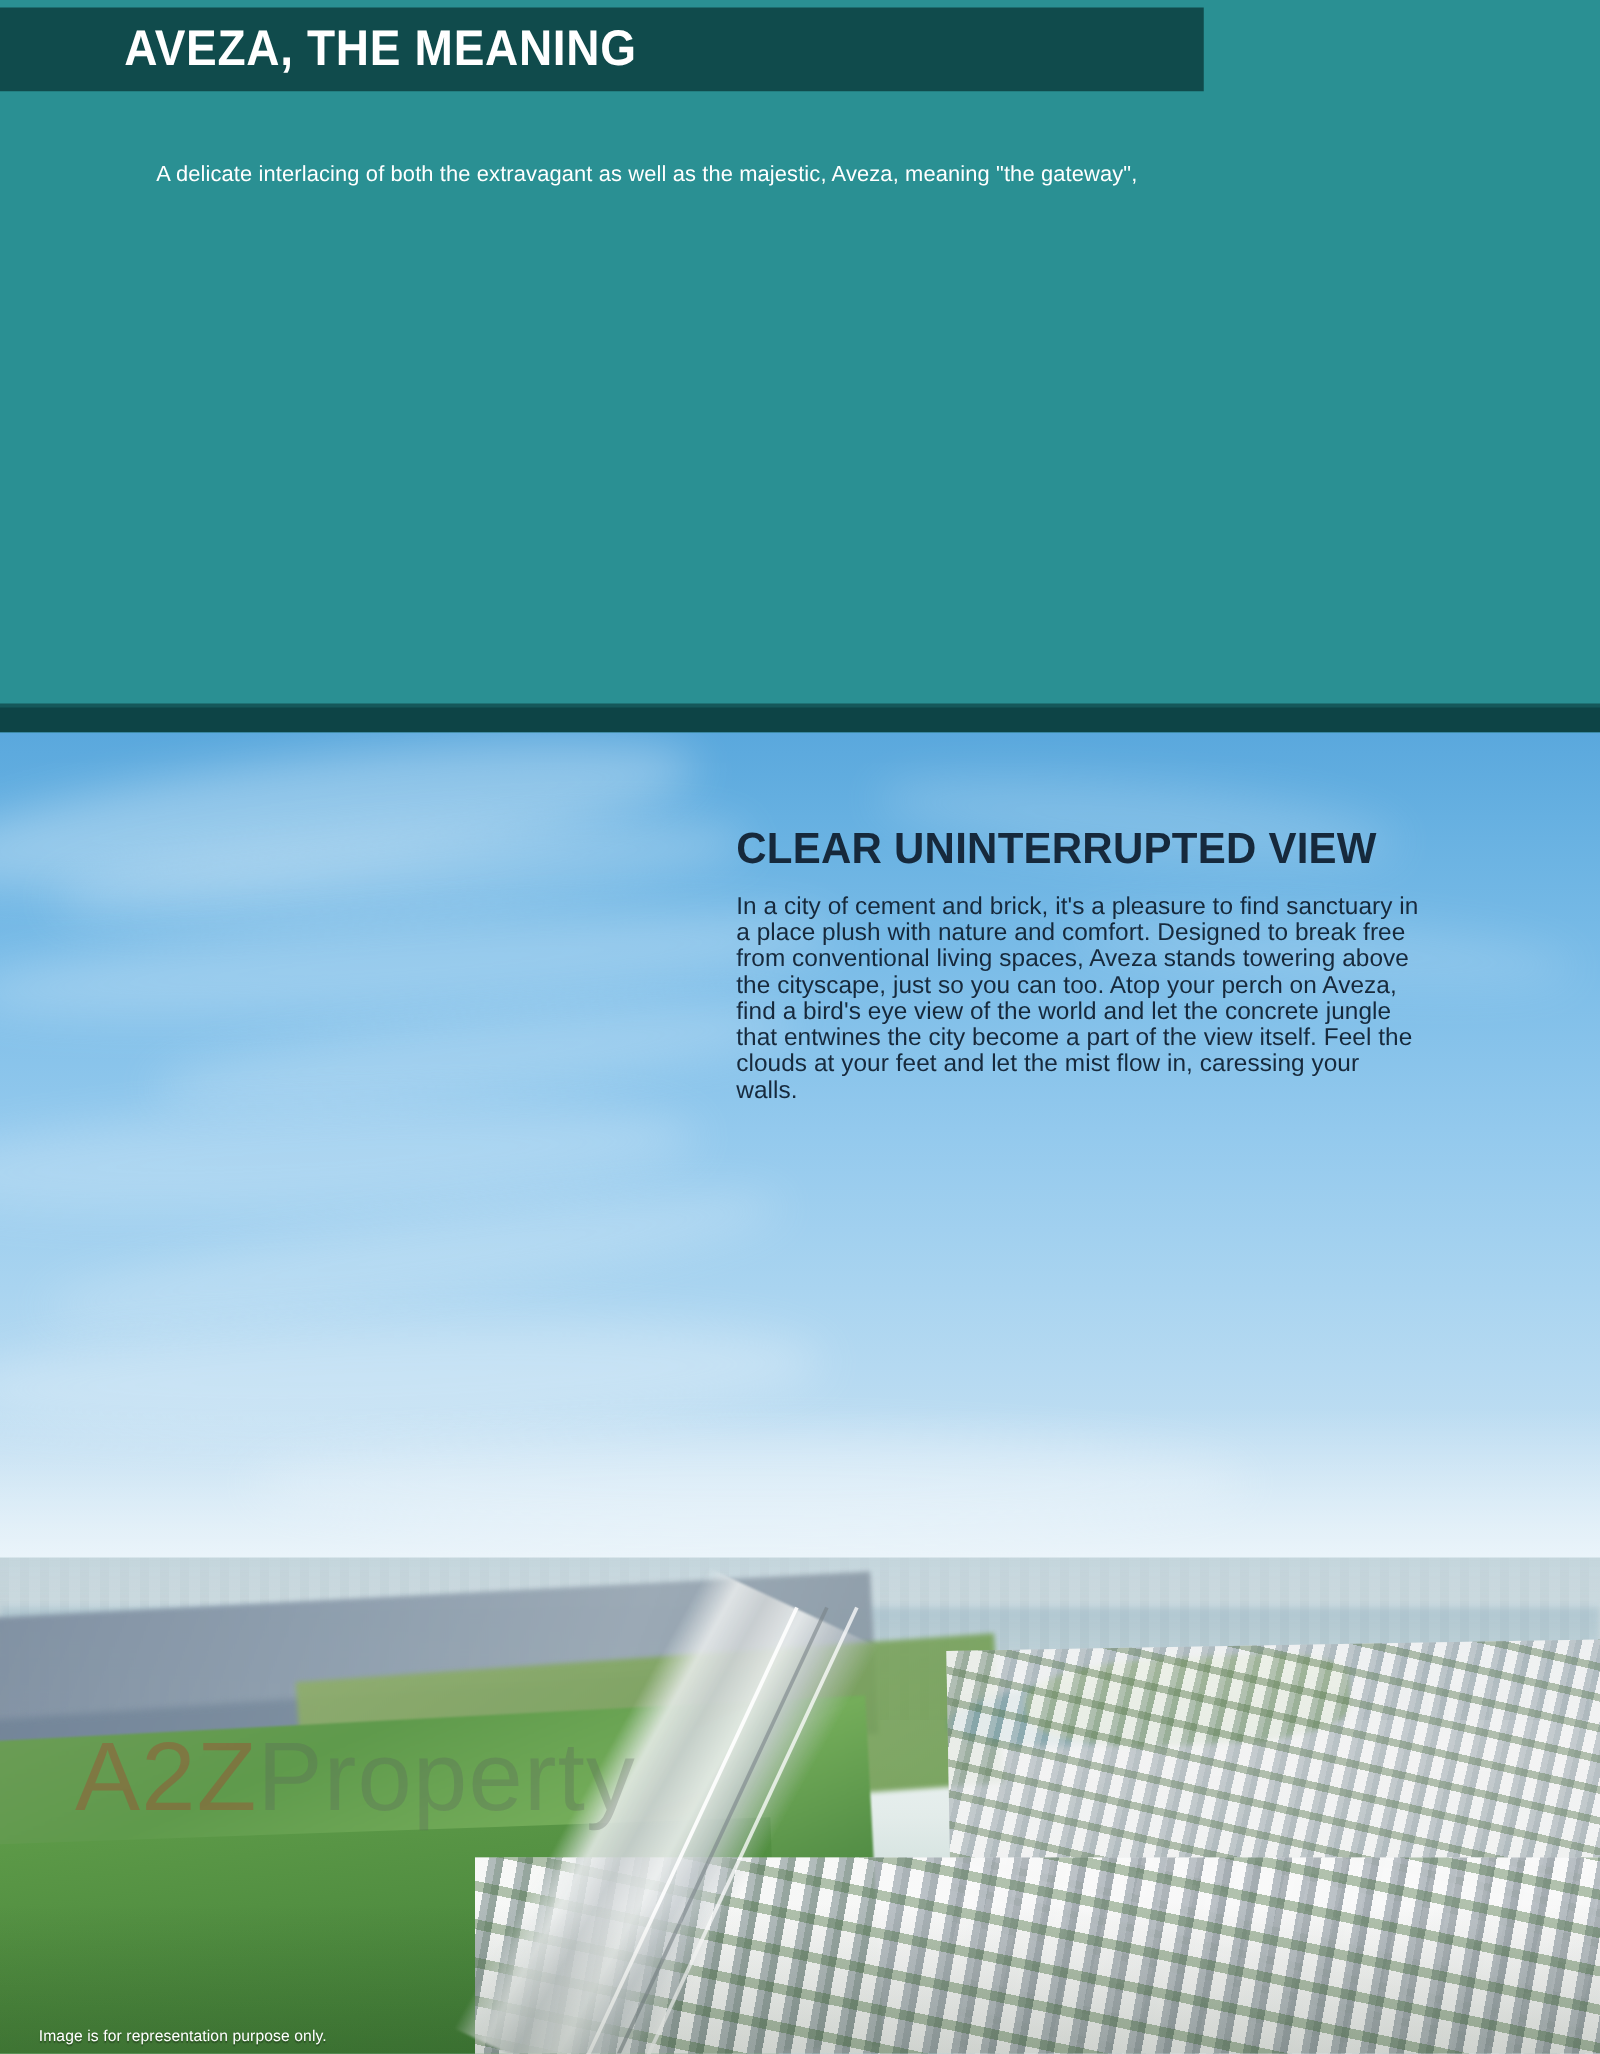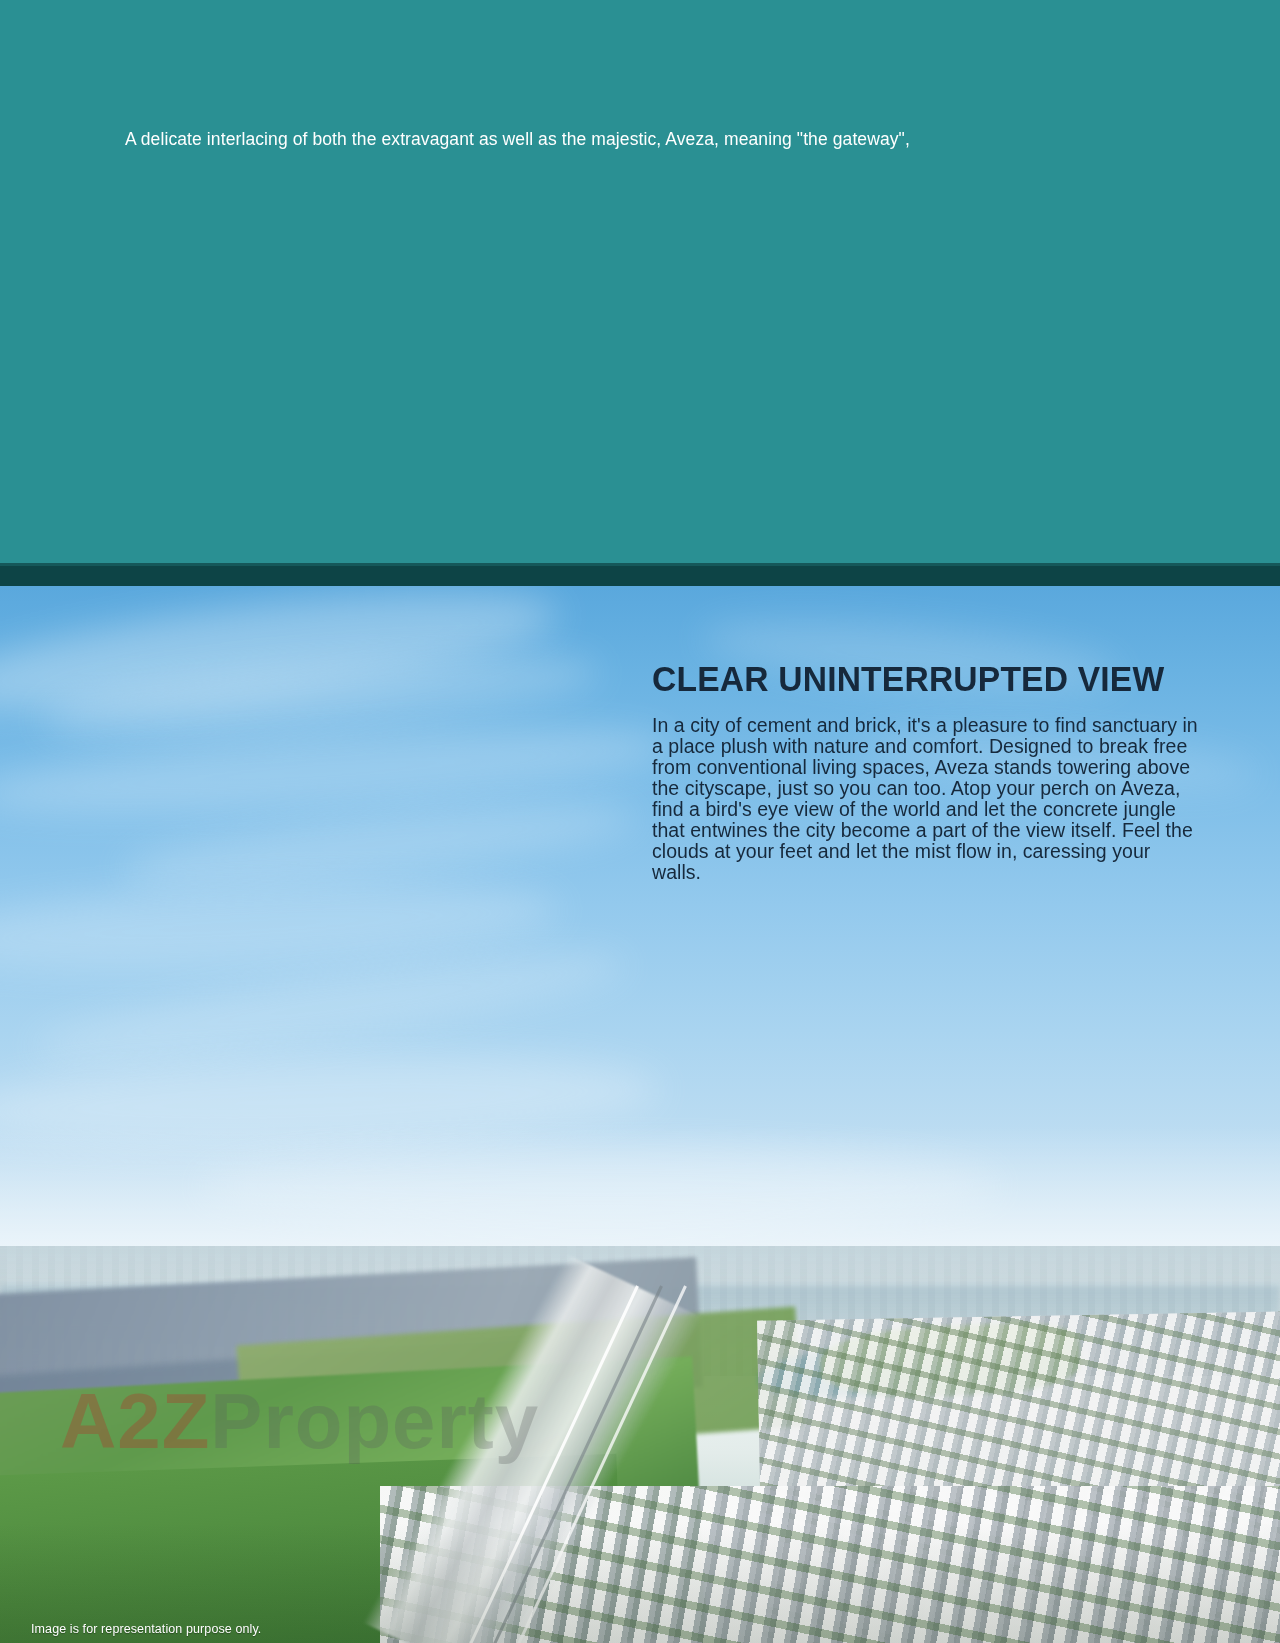--- a/index.html
+++ b/index.html
@@ -238,21 +238,21 @@
 
   
   .bottom-shade{
     position:absolute; left:0; bottom:0; width:1280px; height:120px;
     background:linear-gradient(to bottom, rgba(0,0,0,0), rgba(20,40,15,.18));
     pointer-events:none;
   }
 
   
   .view-block {
-    position:absolute; left:652px; top:73px; width:552px;
+    position:absolute; left:589px; top:73px; width:552px;
     z-index:20;
   }
   .view-heading {
     color:#16293c;
     font-size:35px;
     font-weight:bold;
     letter-spacing:0.2px;
     font-family:"Liberation Sans Narrow","Liberation Sans",sans-serif;
     transform:scaleX(0.96);
     transform-origin:left center;
@@ -265,21 +265,21 @@
     line-height:21px;
     font-weight:400;
     letter-spacing:0.05px;
   }
 
   
   .wm-photo {
     position:absolute; left:60px; top:790px;
     z-index:15;
     font-size:78px;
-    font-weight:bold;
+    font-weight:normal;
     color:rgba(190,40,35,0.30);
     letter-spacing:1px;
     white-space:nowrap;
     font-family:"Liberation Sans", sans-serif;
     pointer-events:none;
   }
   .wm-photo .grey { color:rgba(90,95,95,0.28); }
 
   .disclaimer {
     position:absolute; left:31px; top:1590px;
@@ -293,20 +293,23 @@
     margin-top:32px;
   }
 </style>
 </head>
 <body>
 
 <div class="page">
 
   <div class="teal-section">
 
+    <div class="title-bar">
+      <span class="title">AVEZA, THE MEANING</span>
+    </div>
 
 
     <div class="teal-copy">
       <p>A delicate interlacing of both the extravagant as well as the majestic, Aveza, meaning "the gateway",</p>
     </div>
   </div>
 
   <div class="divider"></div>
 
   <div class="photo-section">

